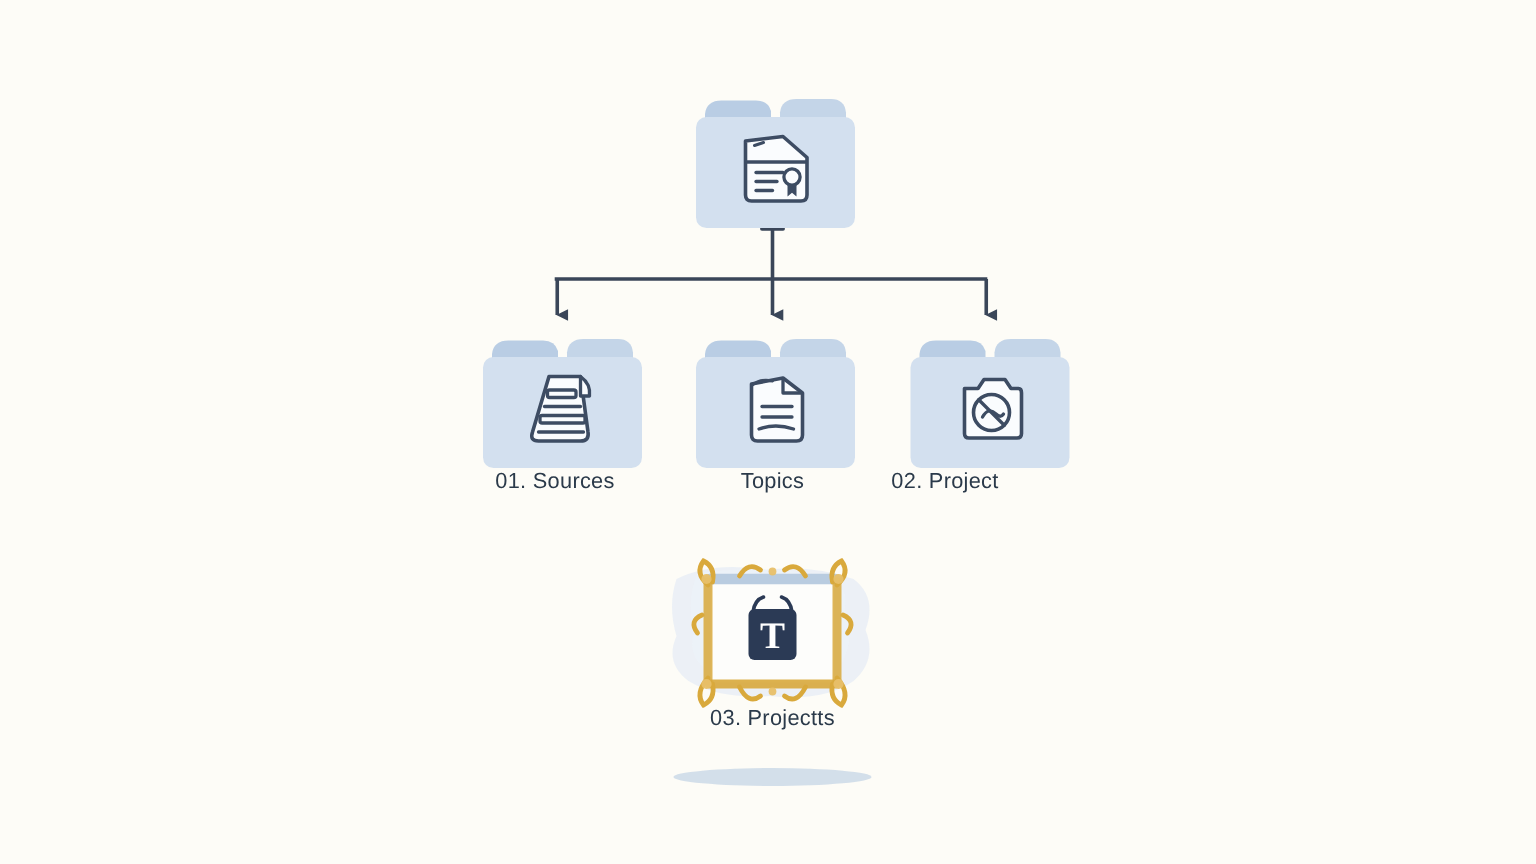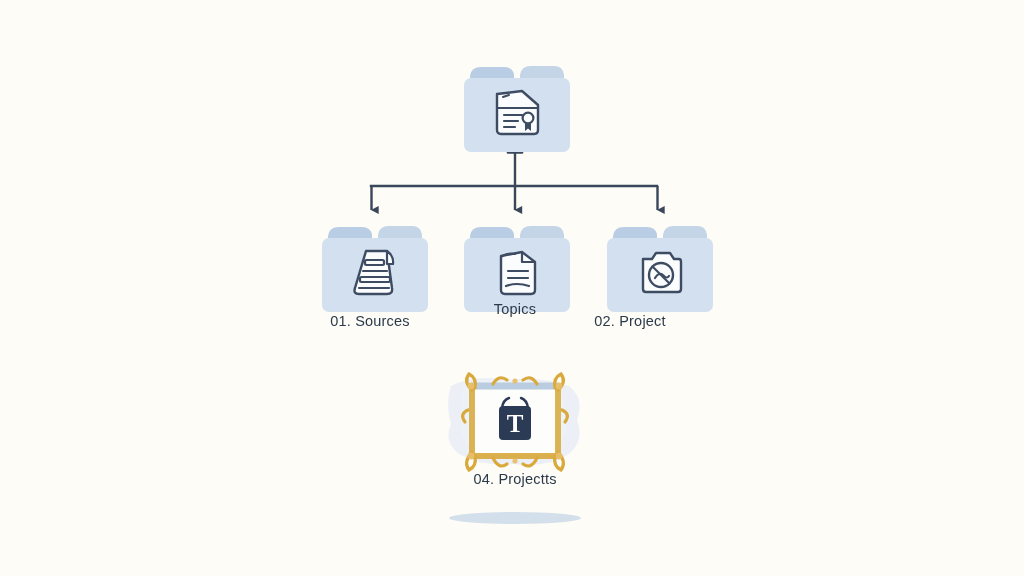--- a/index.html
+++ b/index.html
@@ -127,21 +127,21 @@
     </svg>
     <svg class="glyph-svg" style="left:29px; top:24px;" width="54" height="54" viewBox="0 0 54 54" xmlns="http://www.w3.org/2000/svg">
       <path d="M10,10 L31,6 L44,16 L44,44 Q44,48 40,48 L14,48 Q10,48 10,44 Z" fill="#FAFCFE" stroke="#3D4C63" stroke-width="2.4" stroke-linejoin="round"></path>
       <path d="M31,6 L31,16 L44,16" fill="none" stroke="#3D4C63" stroke-width="2.2" stroke-linejoin="round"></path>
       <path d="M10,11 Q16,6 24,8" fill="none" stroke="#3D4C63" stroke-width="2" stroke-linecap="round"></path>
       <line x1="17" y1="25" x2="37" y2="25" stroke="#3D4C63" stroke-width="2.2" stroke-linecap="round"></line>
       <line x1="17" y1="32" x2="37" y2="32" stroke="#3D4C63" stroke-width="2.2" stroke-linecap="round"></line>
       <path d="M15,40 Q26,36 38,40" fill="none" stroke="#3D4C63" stroke-width="2.2" stroke-linecap="round"></path>
     </svg>
   </div>
-  <div class="node-label" style="left:405px; top:301px;">Topics</div>
+  <div class="node-label" style="left:405px; top:313px;">Topics</div>
 
   <div class="folder-wrap" style="left:605px; top:222px;">
     <svg class="folder-svg" viewBox="0 0 110 92" xmlns="http://www.w3.org/2000/svg">
       <path d="M8,14 Q9,5 19,5 L42,5 Q50,5 52,12 L52,20 L8,20 Z" fill="#B9CDE4"></path>
       <path d="M58,13 Q59,4 69,4 L92,4 Q101,4 102,13 L102,20 L58,20 Z" fill="#C4D5E8"></path>
       <rect x="2" y="16" width="106" height="74" rx="7" fill="#D3E0EF"></rect>
     </svg>
     <svg class="glyph-svg" style="left:29px; top:25px;" width="54" height="52" viewBox="0 0 54 52" xmlns="http://www.w3.org/2000/svg">
       <path d="M9,12 L18,12 L22,6 L36,6 L40,12 L45,12 Q47,12 47,15 L47,42 Q47,45 44,45 L12,45 Q9,45 9,42 Z" fill="#FAFCFE" stroke="#3D4C63" stroke-width="2.4" stroke-linejoin="round"></path>
       <circle cx="27" cy="28" r="12" fill="#FAFCFE" stroke="#3D4C63" stroke-width="2.4"></circle>
@@ -188,19 +188,19 @@
       </g>
 
       <g>
         <path d="M67,46 Q68,38 74,36" fill="none" stroke="#2B3A55" stroke-width="2.4" stroke-linecap="round"></path>
         <path d="M93,46 Q92,38 86,36" fill="none" stroke="#2B3A55" stroke-width="2.4" stroke-linecap="round"></path>
         <rect x="64" y="44" width="32" height="34" rx="4" fill="#2B3A55"></rect>
         <text x="80" y="70" text-anchor="middle" font-family="Liberation Serif, serif" font-size="25" font-weight="bold" fill="#FFFFFF">T</text>
       </g>
     </svg>
   </div>
-  <div class="node-label" style="left:405px; top:471px;">04. Projectts</div>
+  <div class="node-label" style="left:405px; top:471px;">03. Projectts</div>
 
   <svg class="shadow-ellipse" style="left:443px; top:508px;" width="144" height="20" viewBox="0 0 144 20" xmlns="http://www.w3.org/2000/svg">
     <ellipse cx="72" cy="10" rx="66" ry="6" fill="#CBD9E8" opacity="0.85"></ellipse>
   </svg>
 
 </div>
 
 </body></html>

